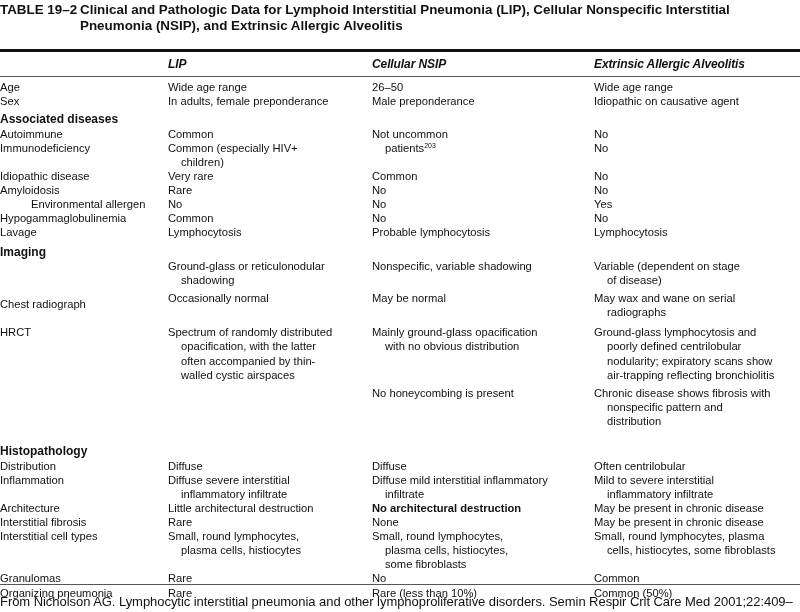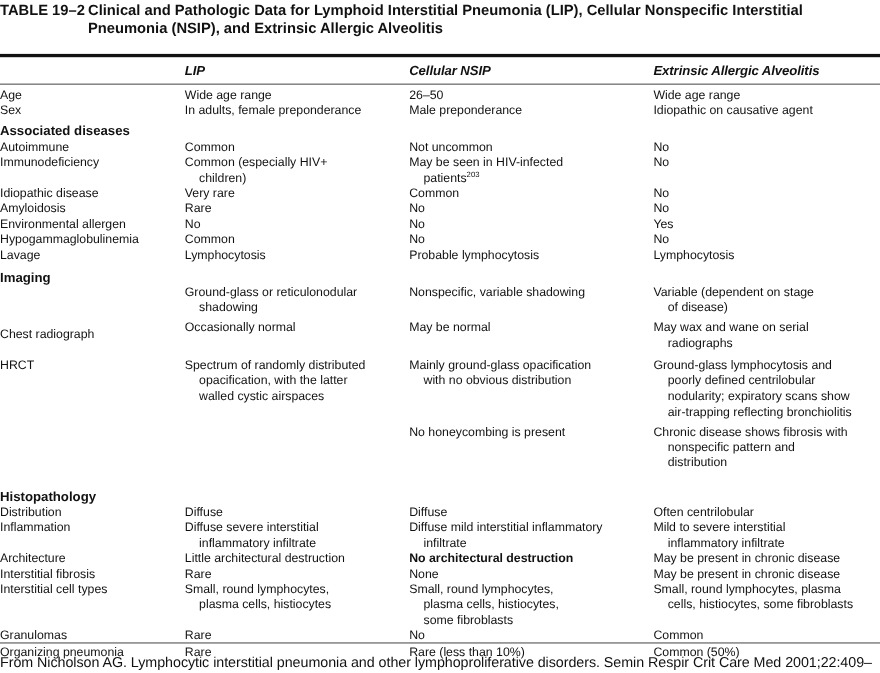--- a/index.html
+++ b/index.html
@@ -61,21 +61,20 @@
     </div>
     <div class="cell" style="left: 594px; top: 126.7px;">
       <div>No</div>
     </div>
     <div class="cell" style="left: 0px; top: 140.8px;">Immunodeficiency</div>
     <div class="cell" style="left: 168px; top: 140.8px;">
       <div>Common (especially HIV+</div>
       <div class="cont">children)</div>
     </div>
     <div class="cell" style="left: 372px; top: 140.8px;">
-      <div>May be seen in HIV-infected</div>
       <div class="cont">patients<sup>203</sup></div>
     </div>
     <div class="cell" style="left: 594px; top: 140.8px;">
       <div>No</div>
     </div>
     <div class="cell" style="left: 0px; top: 169px;">Idiopathic disease</div>
     <div class="cell" style="left: 168px; top: 169px;">
       <div>Very rare</div>
     </div>
     <div class="cell" style="left: 372px; top: 169px;">
@@ -87,21 +86,21 @@
     <div class="cell" style="left: 0px; top: 183.1px;">Amyloidosis</div>
     <div class="cell" style="left: 168px; top: 183.1px;">
       <div>Rare</div>
     </div>
     <div class="cell" style="left: 372px; top: 183.1px;">
       <div>No</div>
     </div>
     <div class="cell" style="left: 594px; top: 183.1px;">
       <div>No</div>
     </div>
-    <div class="cell" style="left: 0px; top: 197.2px;">Environmental allergen</div>
+    <div class="cell" style="left: 0px; top: 197.2px; padding-left: 31px;">Environmental allergen</div>
     <div class="cell" style="left: 168px; top: 197.2px;">
       <div>No</div>
     </div>
     <div class="cell" style="left: 372px; top: 197.2px;">
       <div>No</div>
     </div>
     <div class="cell" style="left: 594px; top: 197.2px;">
       <div>Yes</div>
     </div>
     <div class="cell" style="left: 0px; top: 211.3px;">Hypogammaglobulinemia</div>
@@ -144,20 +143,21 @@
       <div>May be normal</div>
     </div>
     <div class="cell" style="left: 594px; top: 291.2px;">
       <div>May wax and wane on serial</div>
       <div class="cont">radiographs</div>
     </div>
     <div class="cell" style="left: 0px; top: 325.4px;">HRCT</div>
     <div class="cell" style="left: 168px; top: 325.4px;">
       <div>Spectrum of randomly distributed</div>
       <div class="cont">opacification, with the latter</div>
+      <div class="cont">often accompanied by thin-</div>
       <div class="cont">walled cystic airspaces</div>
     </div>
     <div class="cell" style="left: 372px; top: 325.4px;">
       <div>Mainly ground-glass opacification</div>
       <div class="cont">with no obvious distribution</div>
     </div>
     <div class="cell" style="left: 594px; top: 325.4px;">
       <div>Ground-glass lymphocytosis and</div>
       <div class="cont">poorly defined centrilobular</div>
       <div class="cont">nodularity; expiratory scans show</div>

